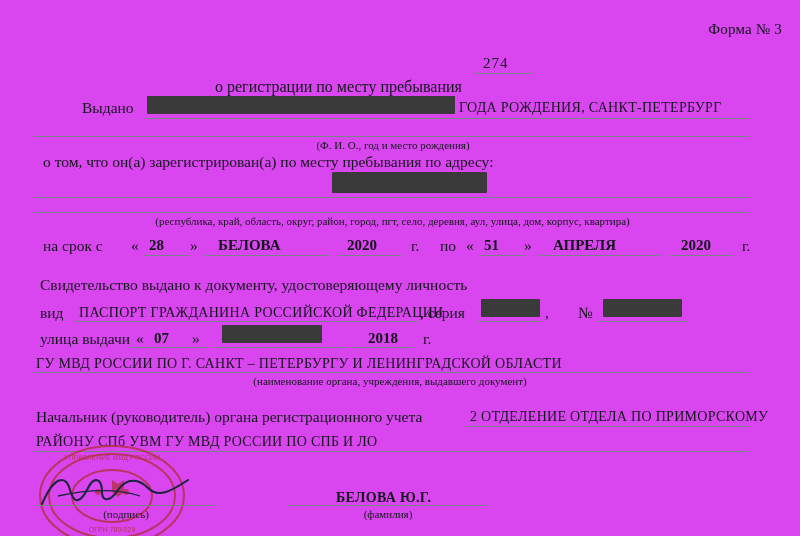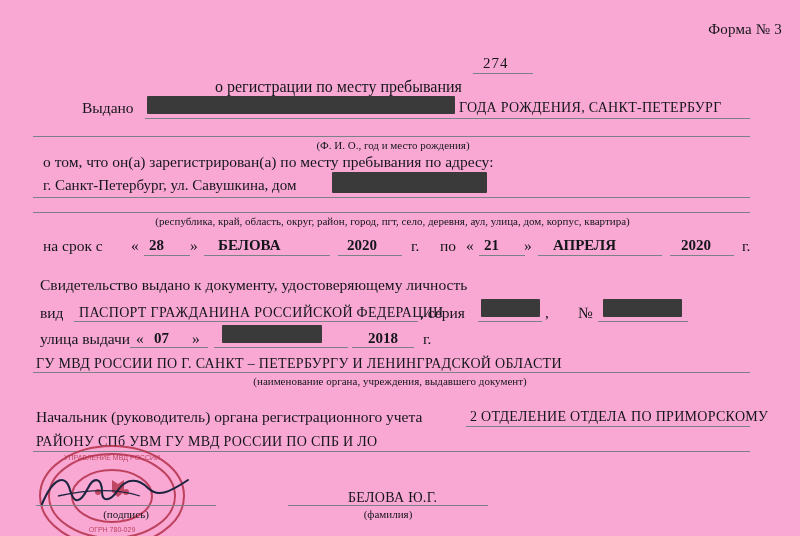--- a/index.html
+++ b/index.html
@@ -11,21 +11,21 @@
     width: 800px;
     height: 536px;
     position: relative;
     font-family: "Liberation Serif", serif;
     color: #14161b;
     overflow: hidden;
   }
   .page {
     position: absolute;
     inset: 0;
-    background: #f9a8d4;
+    background: #d946ef;
   }
   
   .t {
     position: absolute;
     white-space: nowrap;
     line-height: 1;
   }
   .form-no {
     font-size: 15px;
     letter-spacing: .2px;
@@ -108,21 +108,20 @@
   <div class="t lbl" style="left:82px; top:100px;">Выдано</div>
   <div class="redact" style="left:147px; top:96px; width:308px; height:18px;"></div>
   <div class="t lbl-caps" style="left:459px; top:101px;font-family:Liberation Serif, serif;">ГОДА РОЖДЕНИЯ, САНКТ-ПЕТЕРБУРГ</div>
   <div class="line" style="left:145px; top:118px; width:605px;"></div>
 
   <div class="line" style="left:33px; top:136px; width:717px;"></div>
   <div class="caption-center" style="left:233px; top:139px; width:320px;">(Ф. И. О., год и место рождения)</div>
 
   <div class="t lbl" style="left:43px; top:154px;">о том, что он(а) зарегистрирован(а) по месту пребывания по адресу:</div>
 
-  <div class="t value" style="left:43px; top:178px;">г. Санкт-Петербург, ул. Савушкина, дом</div>
   <div class="redact" style="left:332px; top:172px; width:155px; height:21px;"></div>
   <div class="line" style="left:33px; top:197px; width:717px;"></div>
 
   <div class="line" style="left:33px; top:212px; width:717px;"></div>
   <div class="caption-center" style="left:125px; top:215px; width:535px;">(республика, край, область, округ, район, город, пгт, село, деревня, аул, улица, дом, корпус, квартира)</div>
 
   <div class="t lbl" style="left:43px; top:238px;">на срок с</div>
   <div class="t lbl" style="left:131px; top:238px;">«</div>
   <div class="t value-b" style="left:149px; top:238px;">28</div>
   <div class="t lbl" style="left:190px; top:238px;">»</div>
@@ -130,21 +129,21 @@
 
   <div class="t value-b" style="left:218px; top:238px;">БЕЛОВА</div>
   <div class="line" style="left:204px; top:255px; width:126px;"></div>
 
   <div class="t value-b" style="left:347px; top:238px;">2020</div>
   <div class="line" style="left:338px; top:255px; width:64px;"></div>
   <div class="t lbl" style="left:411px; top:238px;">г.</div>
 
   <div class="t lbl" style="left:440px; top:238px;">по</div>
   <div class="t lbl" style="left:466px; top:238px;">«</div>
-  <div class="t value-b" style="left:484px; top:238px;">21</div>
+  <div class="t value-b" style="left:484px; top:238px;">51</div>
   <div class="t lbl" style="left:524px; top:238px;">»</div>
   <div class="line" style="left:479px; top:255px; width:46px;"></div>
 
   <div class="t value-b" style="left:553px; top:238px;">АПРЕЛЯ</div>
   <div class="line" style="left:538px; top:255px; width:124px;"></div>
 
   <div class="t value-b" style="left:681px; top:238px;">2020</div>
   <div class="line" style="left:670px; top:255px; width:64px;"></div>
   <div class="t lbl" style="left:742px; top:238px;">г.</div>
 
@@ -204,17 +203,17 @@
     <svg width="160" height="44" viewBox="0 0 160 44">
       <path d="M6 34 C18 6, 30 4, 34 20 C38 34, 44 34, 52 18 C58 6, 66 8, 66 22
                C66 32, 74 32, 82 20 C92 6, 104 10, 112 18 C122 28, 134 22, 152 10" fill="none" stroke="#1c2440" stroke-width="2.1" stroke-linecap="round"></path>
       <path d="M22 26 C40 22, 74 16, 104 26" fill="none" stroke="#1c2440" stroke-width="1.3"></path>
     </svg>
   </div>
 
   <div class="line" style="left:36px; top:505px; width:180px;"></div>
   <div class="caption-center" style="left:66px; top:508px; width:120px;">(подпись)</div>
 
-  <div class="t lbl-caps" style="left:348px; top:491px;">БЕЛОВА Ю.Г.</div>
+  <div class="t lbl-caps" style="left:336px; top:491px;font-weight:bold;">БЕЛОВА Ю.Г.</div>
   <div class="line" style="left:288px; top:505px; width:200px;"></div>
   <div class="caption-center" style="left:328px; top:508px; width:120px;">(фамилия)</div>
 
 </div>
 
 </body></html>

